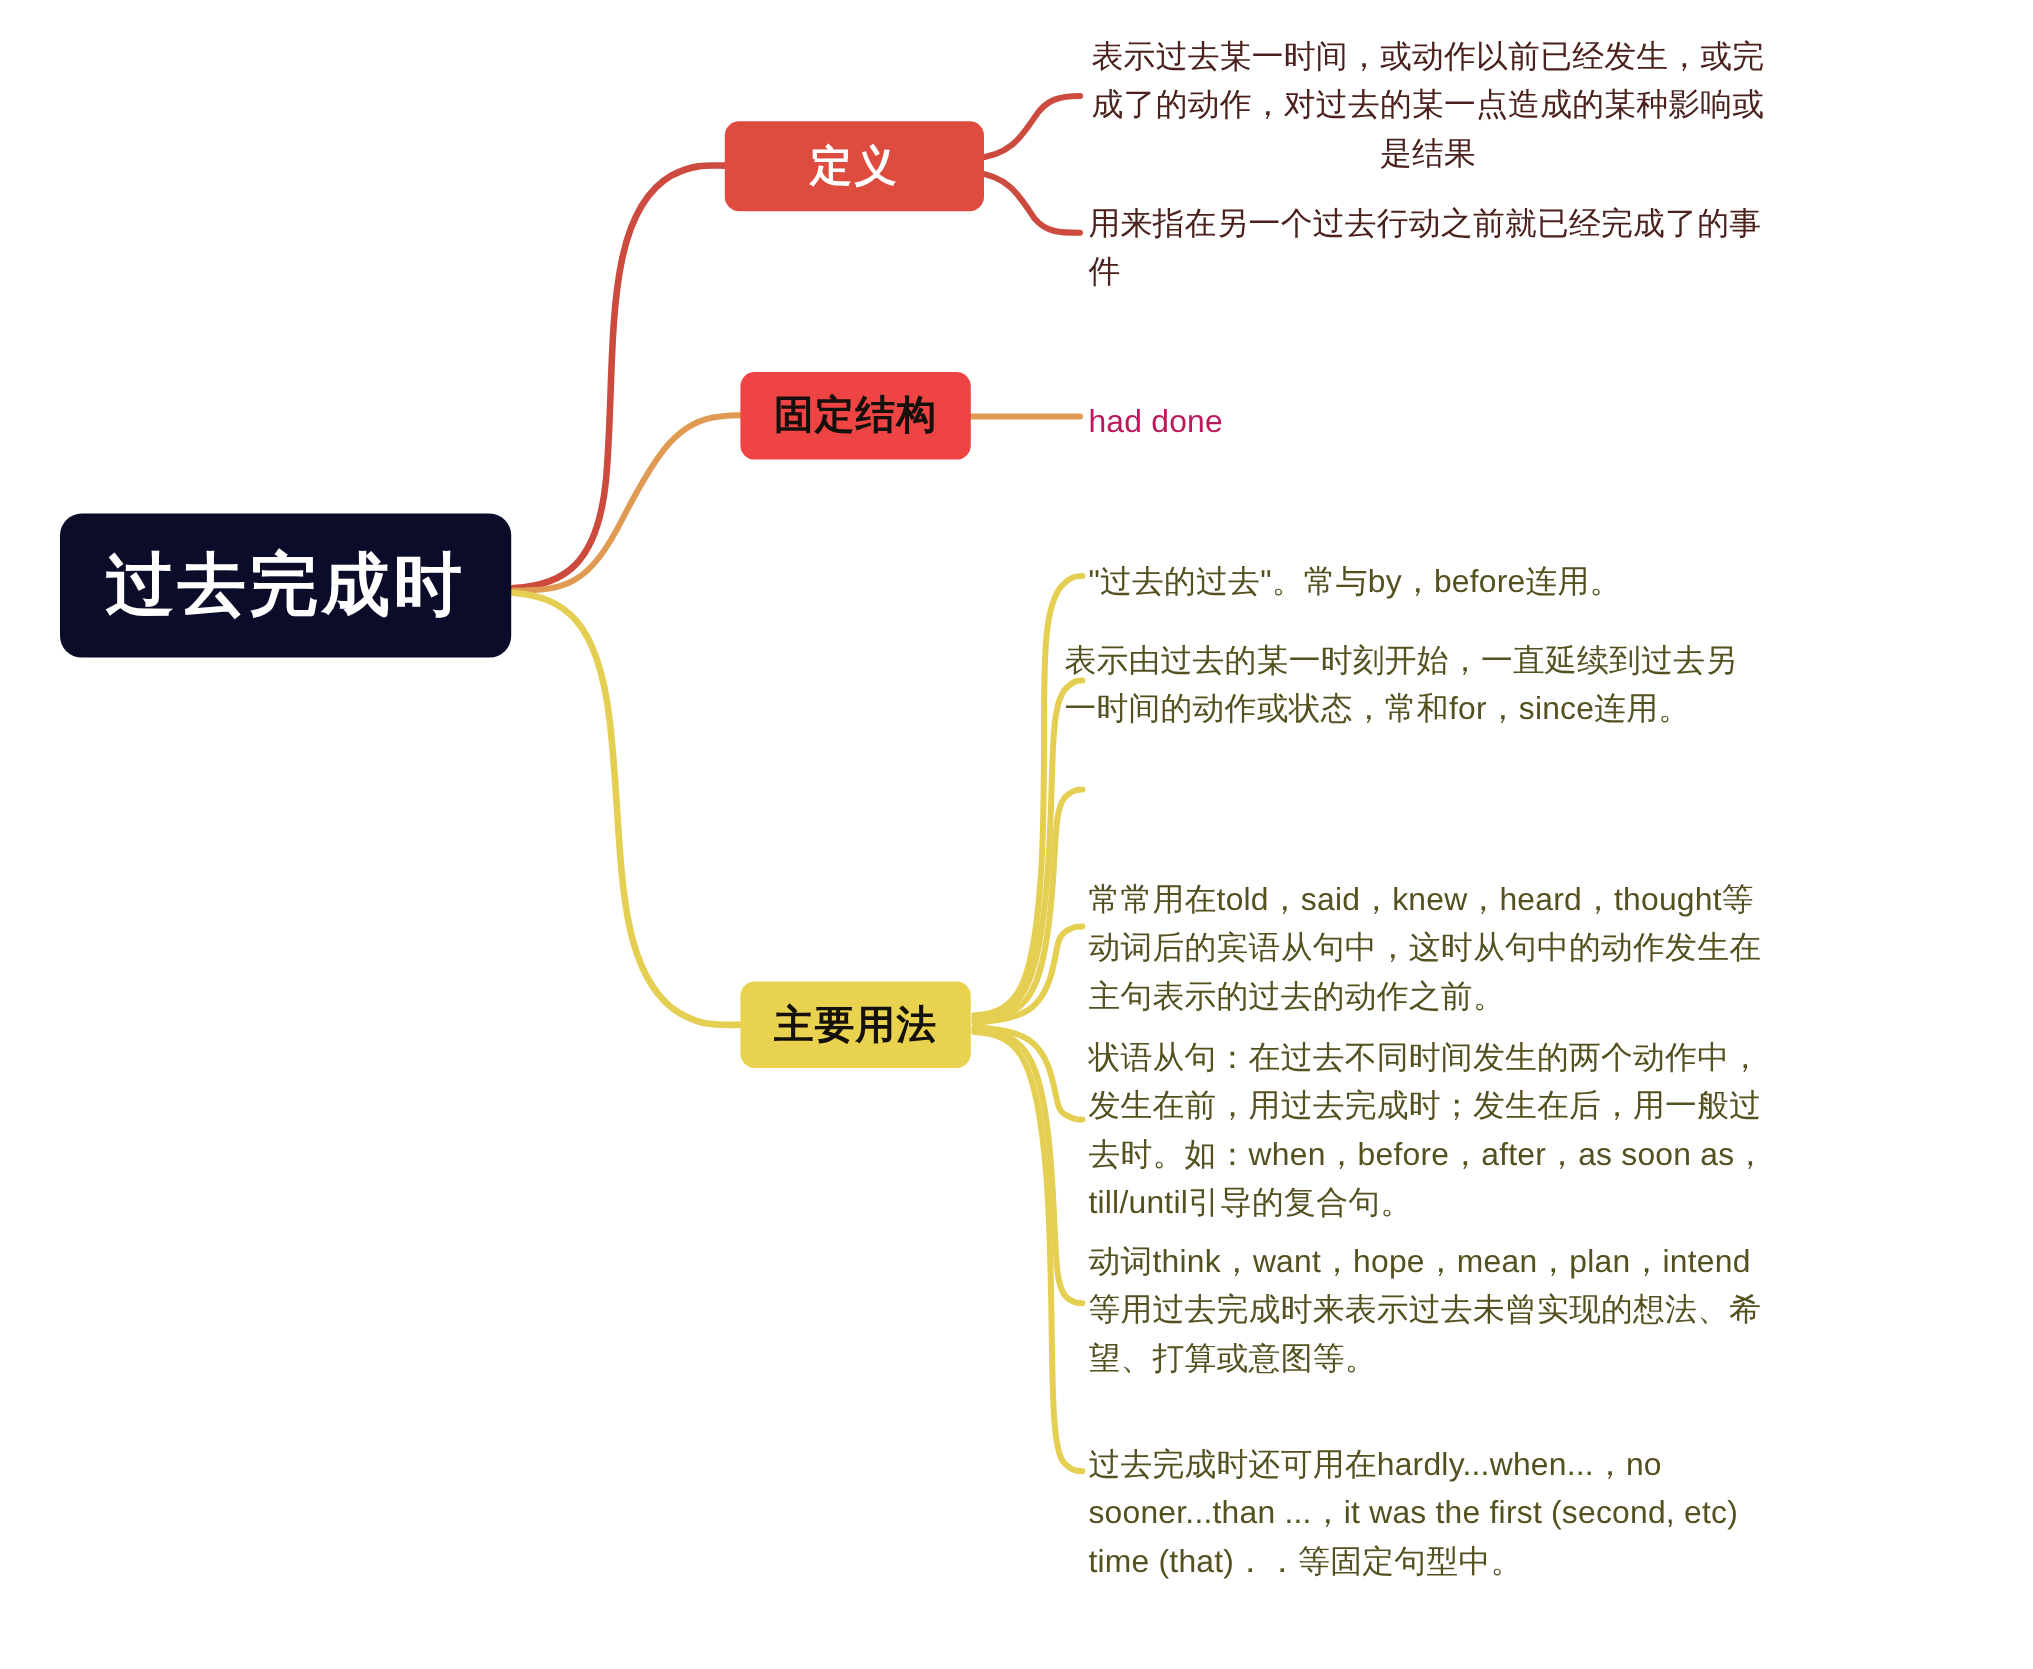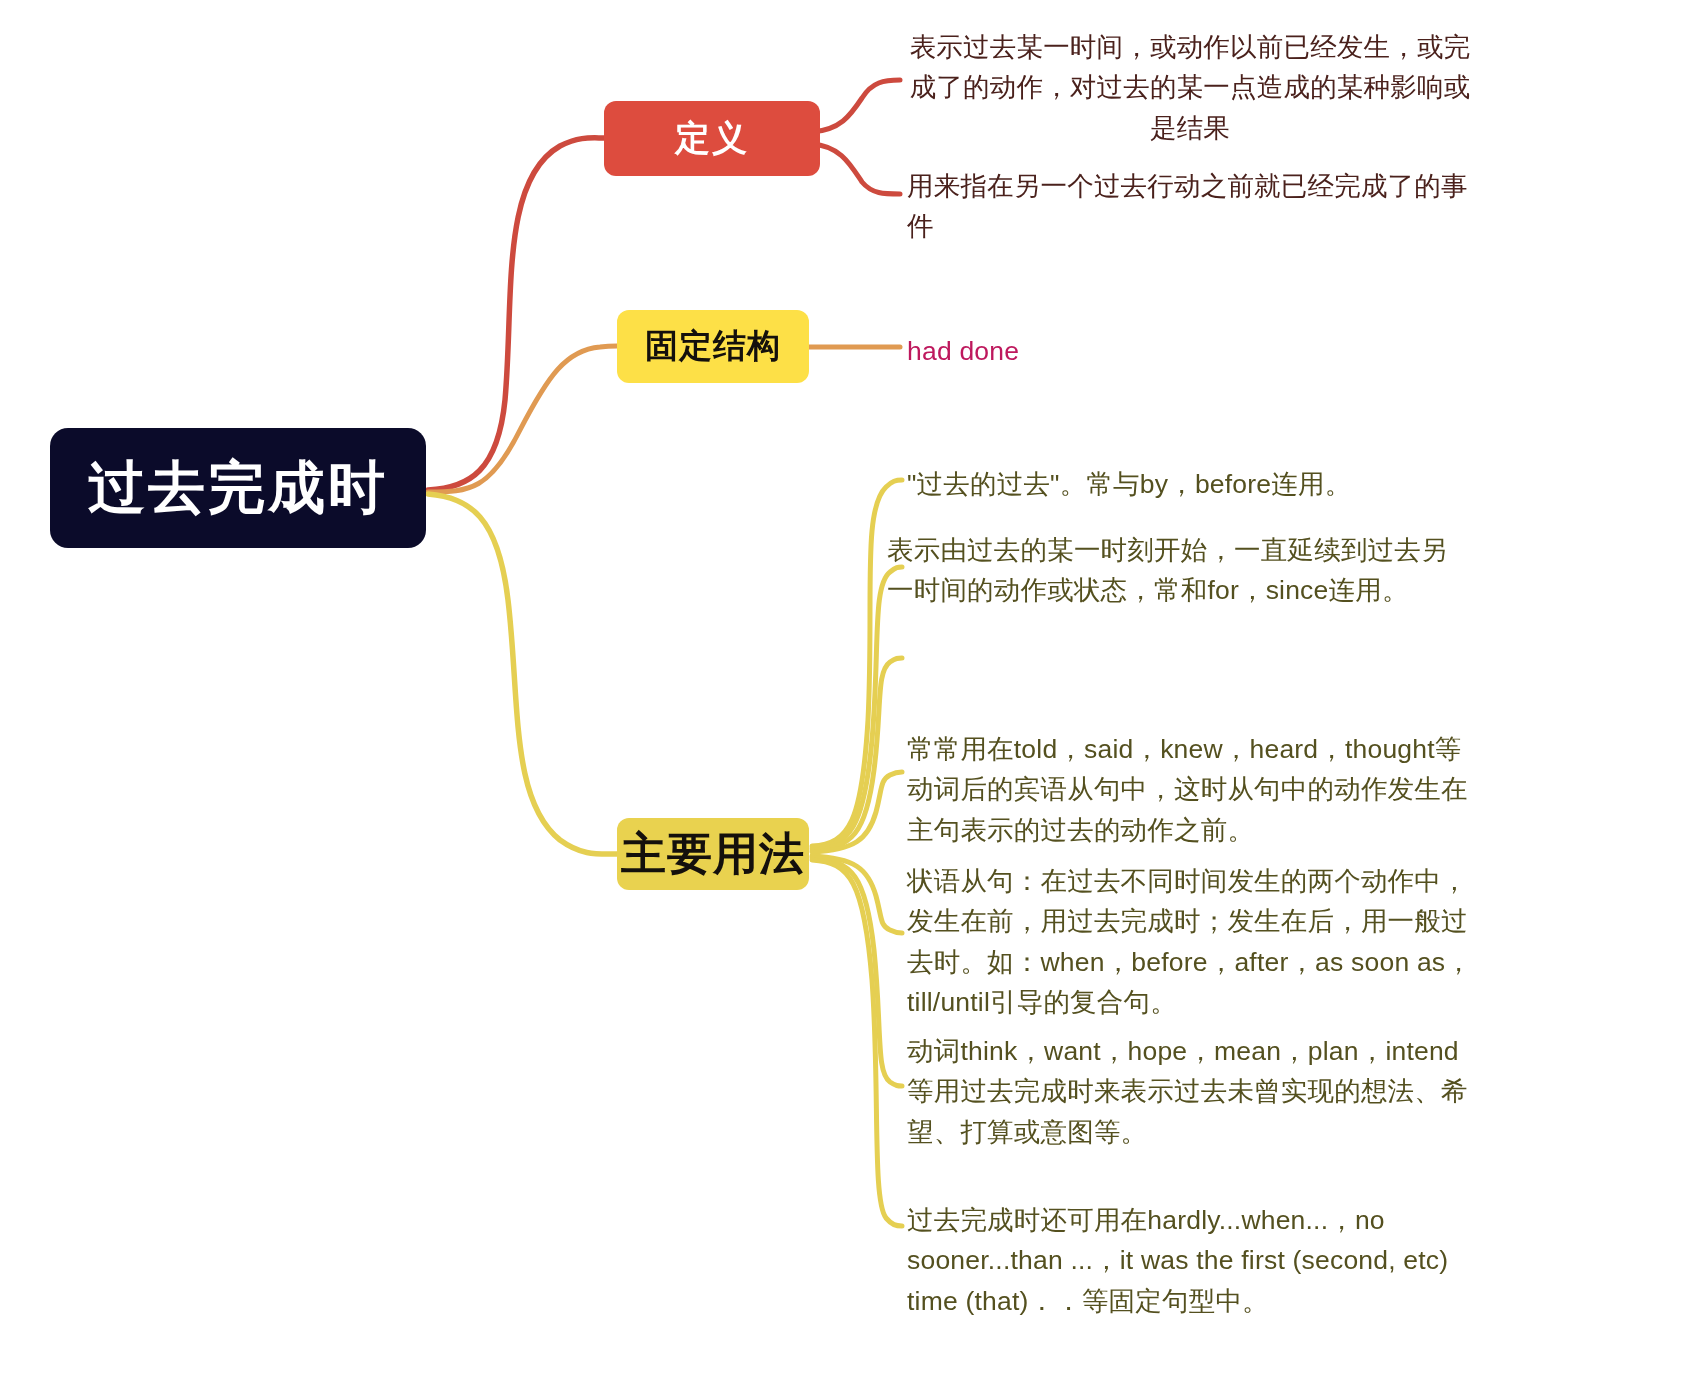--- a/index.html
+++ b/index.html
@@ -66,36 +66,36 @@
     font-weight: bold;
     letter-spacing: 2px;
   }
 
   #branch-structure {
     left: 617px;
     top: 310px;
     width: 192px;
     height: 73px;
     border-radius: 12px;
-    background: #fde047;
+    background: #ef4444;
     color: #14100c;
     font-size: 33px;
     font-weight: bold;
     letter-spacing: 1px;
   }
 
   #branch-usage {
     left: 617px;
     top: 818px;
     width: 192px;
     height: 72px;
     border-radius: 12px;
     background: #e9d24f;
     color: #14100c;
-    font-size: 45px;
+    font-size: 33px;
     font-weight: bold;
     letter-spacing: 1px;
   }
 
   
   .leaf {
     position: absolute;
     box-sizing: border-box;
     font-size: 26.5px;
     line-height: 1.52;

